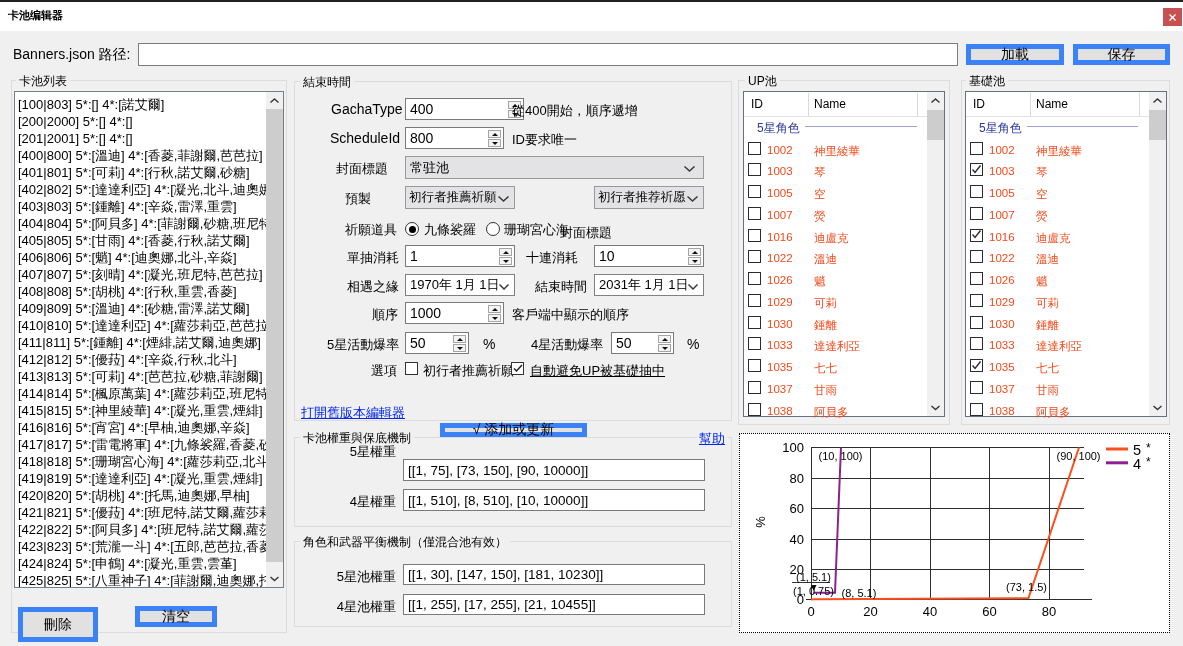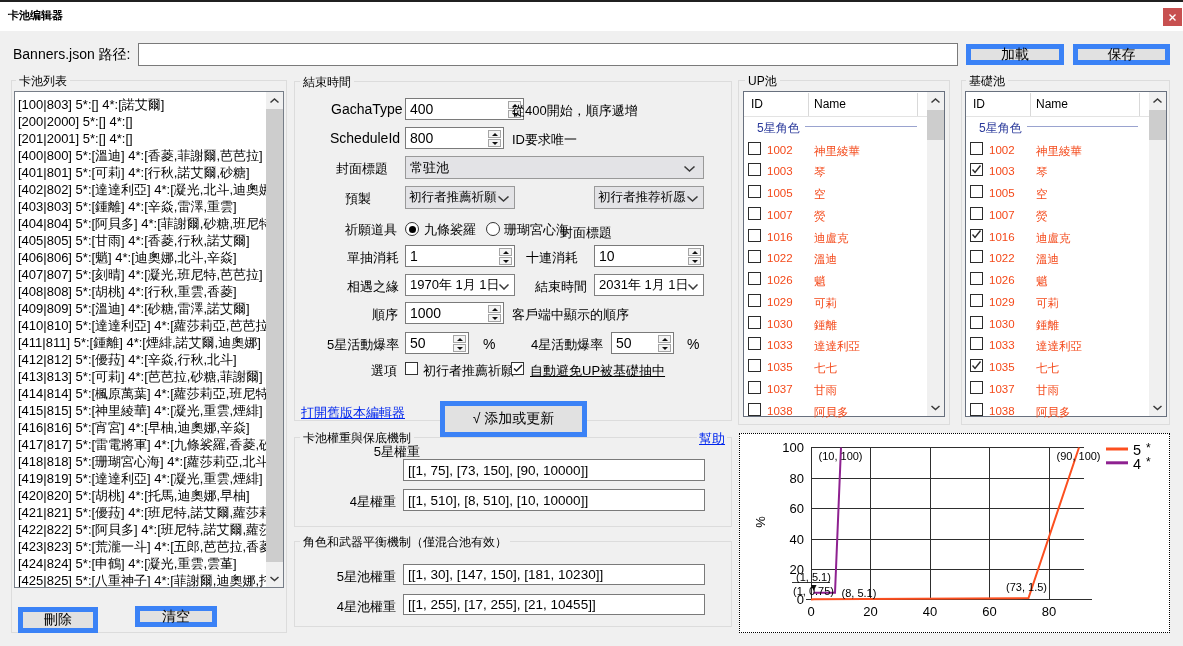--- a/index.html
+++ b/index.html
@@ -84,21 +84,21 @@
       <svg width="9" height="6">
         <path class="chev" d="M0.5 4.5 L4.5 1 L8.5 4.5"></path>
       </svg>
     </div>
   <div class="sbarr" style="bottom:0;">
       <svg width="9" height="6">
         <path class="chev" d="M0.5 1 L4.5 4.5 L8.5 1"></path>
       </svg>
     </div>
 </div>
-<div class="btn" style="left:18px;top:607px;width:80px;height:26px;">刪除</div>
+<div class="btn" style="left:18px;top:607px;width:80px;height:35px;">刪除</div>
 <div class="btn" style="left:135px;top:606px;width:82px;height:21px;">清空</div>
 
 <div class="grp" style="left:294px;top:81px;width:438px;height:340px;"></div>
 <div class="grplbl" style="left:300px;top:74px;">結束時間</div>
 
 <div class="lbl" style="left:331px;top:101px;font-size:14px;">GachaType</div>
 <div class="inp" style="left:405px;top:98px;width:119px;height:22px;">400<div class="spinbtns">
       <div>
         <div class="tri-u"></div>
       </div>
@@ -213,26 +213,26 @@
 <div class="lbl" style="left:371px;top:362px;">選項</div>
 <div class="cb" style="left:405px;top:362px;"></div>
 <div class="lbl" style="left:423px;top:362px;">初行者推薦祈願</div>
 <div class="cb" style="left:511px;top:362px;"></div>
 <svg class="abs" style="left:513px;top:364px;" width="10" height="9">
     <path d="M1 4.5 L3.5 7 L9 1" stroke="#222" stroke-width="1.5" fill="none"></path>
   </svg>
 <div class="lbl" style="left:530px;top:362px;text-decoration:underline;">自動避免UP被基礎抽中</div>
 
 <div class="lbl link" style="left:301px;top:404px;font-family:Liberation Serif, serif;">打開舊版本編輯器</div>
-<div class="btn" style="left:440px;top:401px;width:147px;height:36px;">√ 添加或更新</div>
+<div class="btn" style="left:440px;top:423px;width:147px;height:14px;">√ 添加或更新</div>
 
 <div class="grp" style="left:294px;top:437px;width:438px;height:90px;"></div>
 <div class="grplbl" style="left:300px;top:430px;">卡池權重與保底機制</div>
 <div class="lbl link" style="left:697px;top:430px;background:#f0f0f0;padding:0 2px;">幫助</div>
-<div class="lblr" style="left:296px;top:443px;width:100px;padding-left:24px;">5星權重</div>
+<div class="lblr" style="left:296px;top:443px;width:100px;">5星權重</div>
 <div class="inp" style="left:403px;top:459px;width:302px;height:22px;font-size:13.5px;">[[1, 75], [73, 150], [90, 10000]]</div>
 <div class="lblr" style="left:296px;top:493px;width:100px;">4星權重</div>
 <div class="inp" style="left:403px;top:489px;width:302px;height:22px;font-size:13.5px;">[[1, 510], [8, 510], [10, 10000]]</div>
 
 <div class="grp" style="left:294px;top:541px;width:438px;height:86px;"></div>
 <div class="grplbl" style="left:300px;top:534px;">角色和武器平衡機制（僅混合池有效）</div>
 <div class="lblr" style="left:296px;top:568px;width:100px;">5星池權重</div>
 <div class="inp" style="left:403px;top:564px;width:302px;height:21px;font-size:13.5px;">[[1, 30], [147, 150], [181, 10230]]</div>
 <div class="lblr" style="left:296px;top:598px;width:100px;">4星池權重</div>
 <div class="inp" style="left:403px;top:594px;width:302px;height:21px;font-size:13.5px;">[[1, 255], [17, 255], [21, 10455]]</div>

